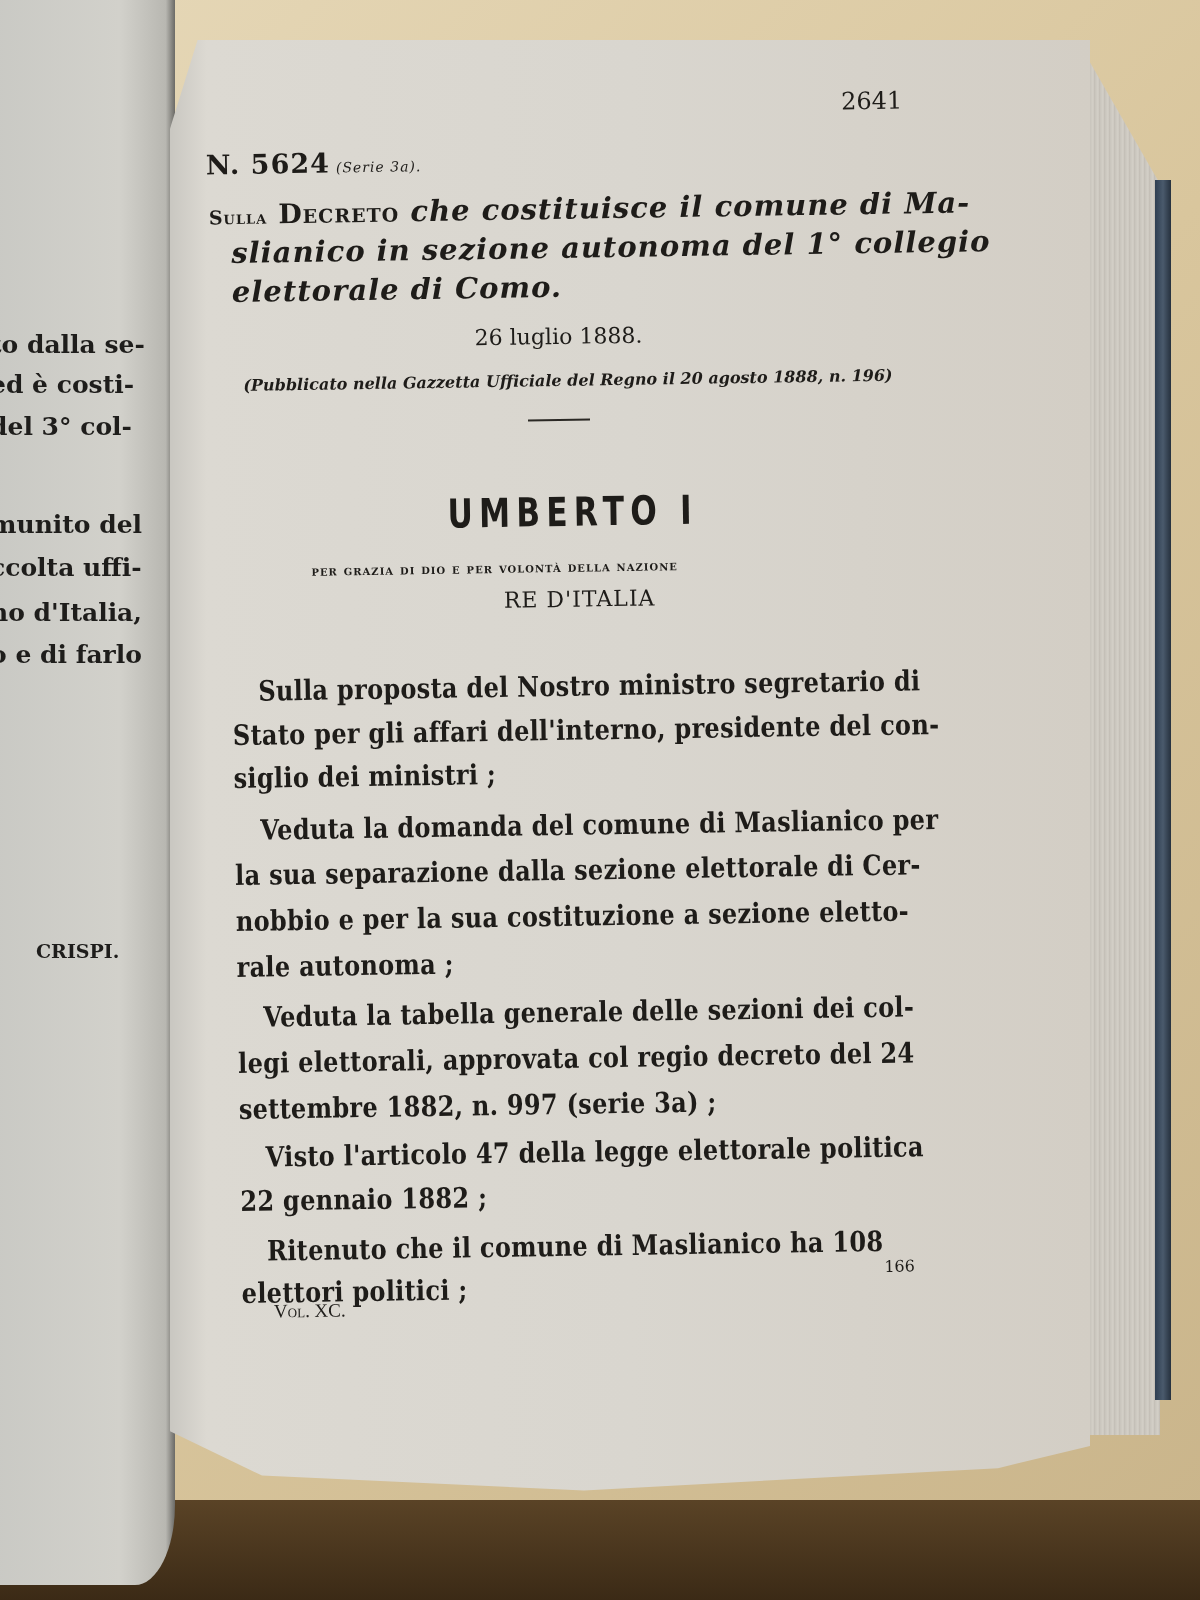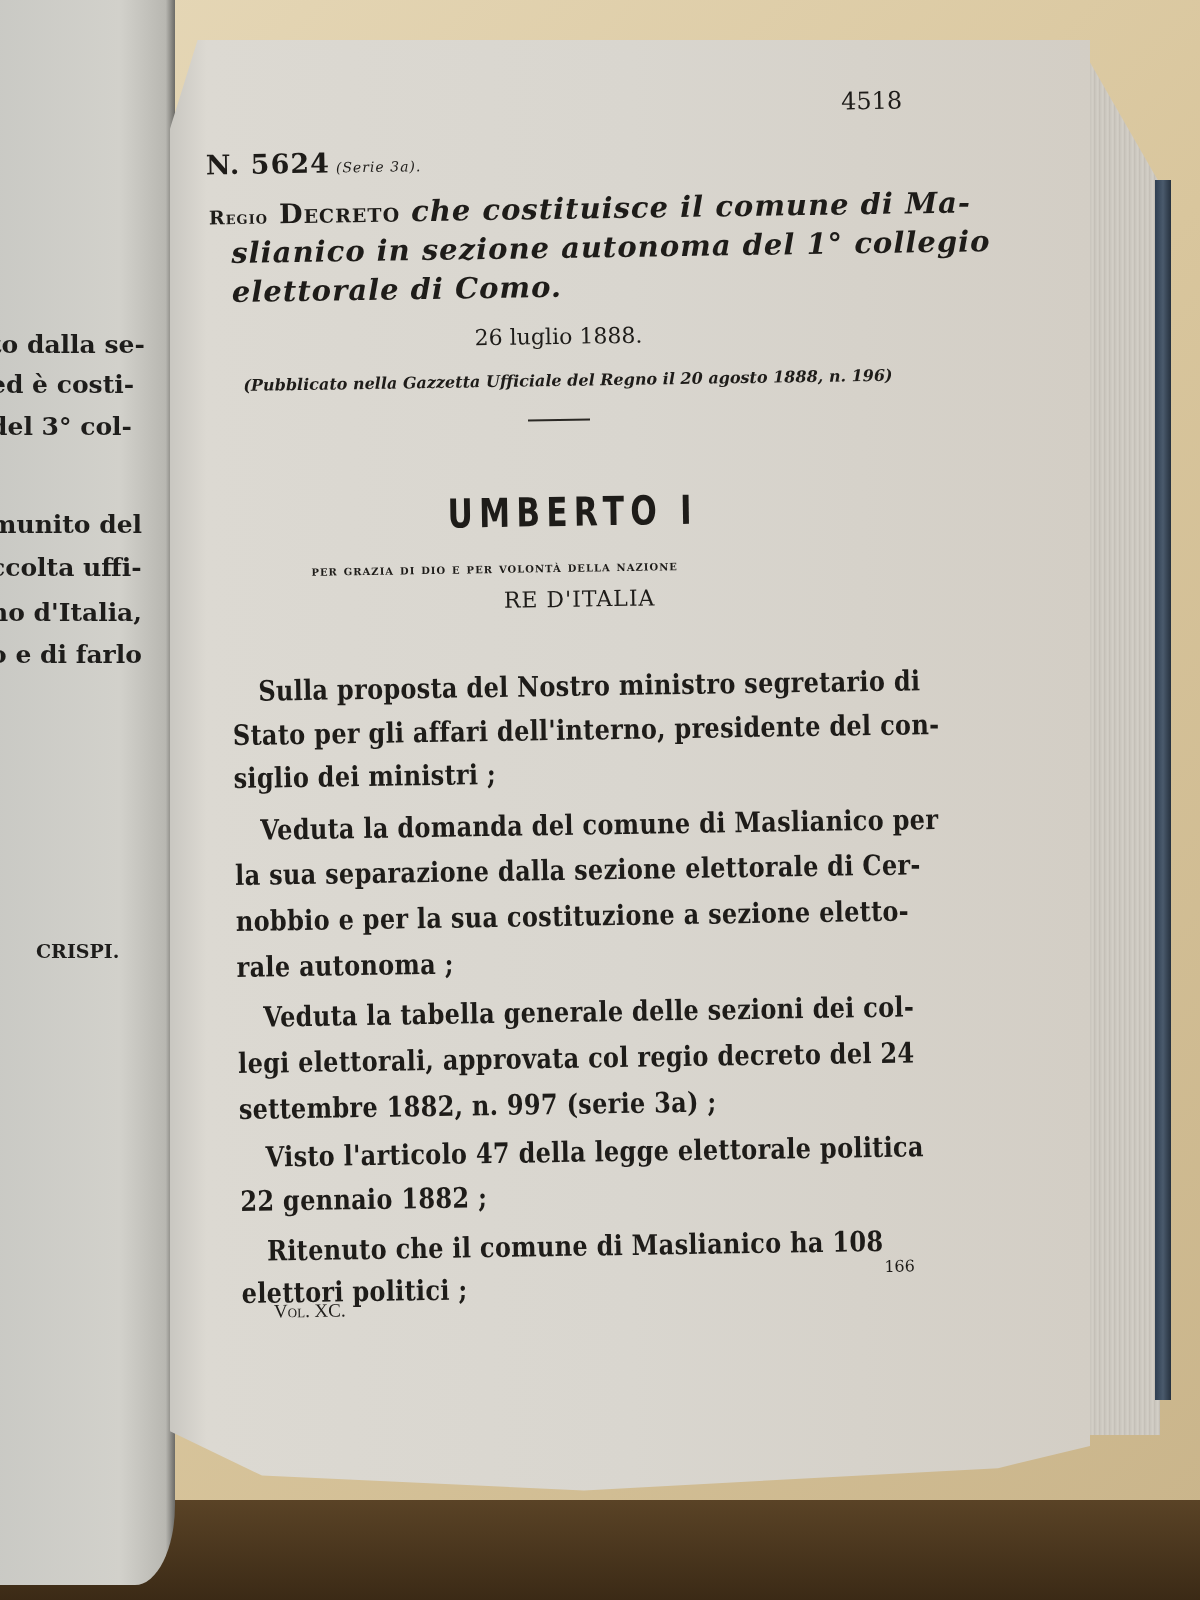--- a/index.html
+++ b/index.html
@@ -76,28 +76,28 @@
   <div class="left-line" style="left:0px; top:640px;">o e di farlo</div>
 
   <div class="left-line" style="left:18px; top:940px; font-size:19px;margin-left:28px;">CRISPI.</div>
 </div>
 
 <div class="page-edges"></div>
 <div class="cover-edge"></div>
 
 <div class="main-page">
   <div class="page-content">
-    <div class="txt page-number">4518</div>
+    <div class="txt page-number">2641</div>
 
     <div class="txt decree-number">
       <span>N. 5624</span><span class="decree-series">(Serie 3a).</span>
     </div>
 
     <div class="txt title-line" style="left:36px; top:158px;">
-      <span class="sc" style="font-size:19px;">Regio</span>
+      <span class="sc" style="font-size:19px;">Sulla</span>
       <span class="sc">Decreto</span>
       <span>che costituisce il comune di Ma-</span>
     </div>
     <div class="txt title-line" style="left:58px; top:197px;">slianico in sezione autonoma del 1° collegio</div>
     <div class="txt title-line" style="left:58px; top:236px;">elettorale di Como.</div>
 
     <div class="txt date-line">26 luglio 1888.</div>
     <div class="txt published-line">(Pubblicato nella Gazzetta Ufficiale del Regno il 20 agosto 1888, n. 196)</div>
     <div class="rule"></div>
 

